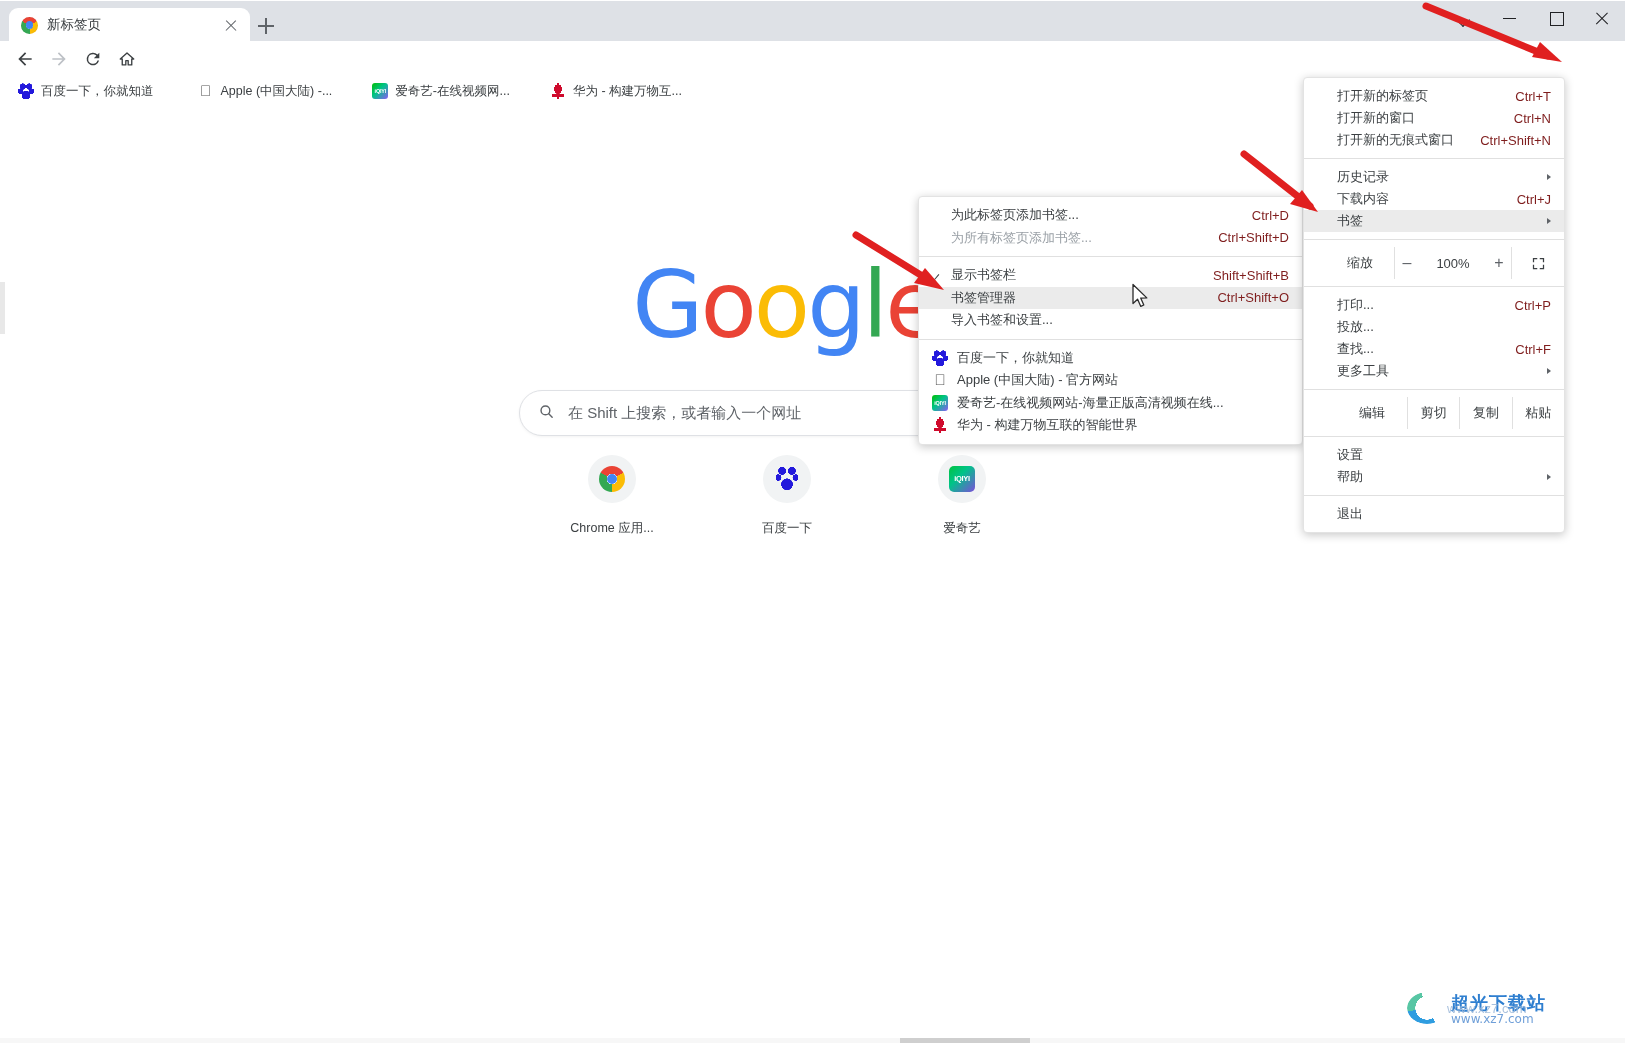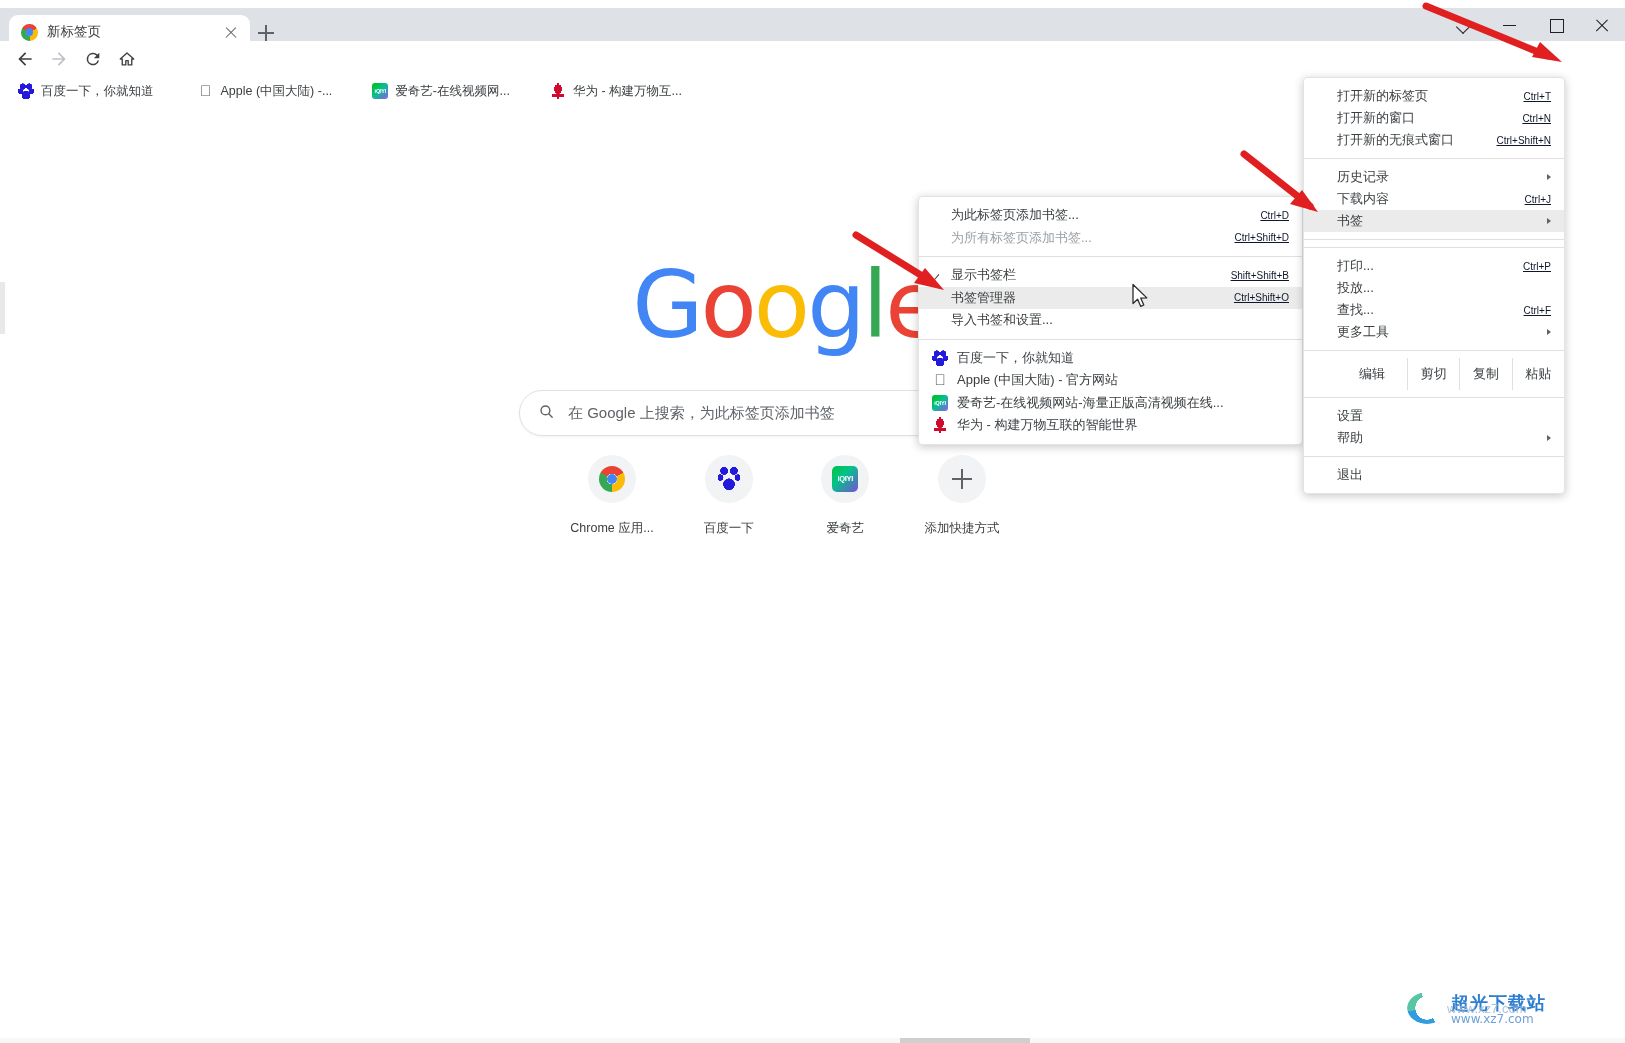--- a/index.html
+++ b/index.html
@@ -11,21 +11,21 @@
     background: #ffffff;
   }
   #root {
     position: relative;
     width: 1625px; height: 1043px;
     background: #ffffff;
   }
 
   
   .tabstrip {
-    position: absolute; left: 0; top: 8px; width: 1625px; height: 41px;
+    position: absolute; left: 0; top: 1px; width: 1625px; height: 41px;
     background: #dee1e6;
   }
   .tab {
     position: absolute; left: 9px; top: 7px; width: 241px; height: 34px;
     background: #ffffff;
     border-radius: 9px 9px 0 0;
     display: flex; align-items: center;
   }
   .tab-favicon {
     width: 17px; height: 17px; margin-left: 12px; flex: 0 0 auto;
@@ -241,21 +241,21 @@
     box-shadow: 0 2px 10px rgba(0,0,0,.22);
     font-size: 13px; color: #3c4043; padding: 7px 0;
   }
   .mi {
     position: relative; height: 22px; display: flex; align-items: center;
     padding: 0 13px 0 32px; white-space: nowrap;
   }
   .mi.hl { background: #ebebeb; }
   .mi-label { flex: 1 1 auto; }
   .mi-label.dim { color: #9aa0a6; }
-  .mi-accel { margin-left: 24px; color: #0f172a; font-size: 10px; text-decoration: underline; }
+  .mi-accel { margin-left: 24px; color: #7f1d1d; font-size: 13px; }
   .mi-arrow {
     position: absolute; right: 11px; top: 50%; margin-top: -3px;
     width: 0; height: 0; border-left: 4.5px solid #5f6368;
     border-top: 3.5px solid transparent; border-bottom: 3.5px solid transparent;
   }
   .mi-check {
     position: absolute; left: 12px; top: 50%; margin-top: -6px;
     width: 12px; height: 12px;
   }
   .mi-check::before {
@@ -440,21 +440,21 @@
       <span class="g1">G</span><span class="g2">o</span><span class="g3">o</span><span class="g4">g</span><span class="g5">l</span><span class="g6">e</span>
     </div>
 
     <div class="fakebox">
       <span class="fakebox-icon">
         <svg width="17" height="17" viewBox="0 0 24 24">
             <circle cx="10.5" cy="10.5" r="6.2" fill="none" stroke="#5f6368" stroke-width="2"></circle>
             <path d="M15.2 15.2 20 20" stroke="#5f6368" stroke-width="2" stroke-linecap="round"></path>
           </svg>
       </span>
-      <span class="fakebox-text">在 Google 上搜索，为此标签页添加书签</span>
+      <span class="fakebox-text">在 Shift 上搜索，或者输入一个网址</span>
     </div>
 
     <div class="tiles">
       <div class="tile">
         <div class="tile-circle">
             <div class="ti-chrome"></div>
           </div>
         <div class="tile-label">Chrome 应用...</div>
       </div>
       <div class="tile">
@@ -462,24 +462,20 @@
             <div class="ti-baidu"></div>
           </div>
         <div class="tile-label">百度一下</div>
       </div>
       <div class="tile">
         <div class="tile-circle">
             <div class="ti-iqiyi">iQIYI</div>
           </div>
         <div class="tile-label">爱奇艺</div>
       </div>
-      <div class="tile">
-        <div class="tile-circle ti-plus"></div>
-        <div class="tile-label">添加快捷方式</div>
-      </div>
     </div>
   </div>
 
   <div class="leftnub"></div>
 
   <div class="menu" id="bm-menu">
     <div class="mi">
       <span class="mi-label">为此标签页添加书签...</span>
       <span class="mi-accel">Ctrl+D</span>
     </div>
@@ -543,20 +539,33 @@
     <div class="mi">
       <span class="mi-label">下载内容</span>
       <span class="mi-accel">Ctrl+J</span>
     </div>
     <div class="mi hl">
       <span class="mi-label">书签</span>
       <span class="mi-arrow"></span>
     </div>
     <div class="sep"></div>
 
+    <div class="zoomrow">
+      <span class="zoom-label">缩放</span>
+      <span class="zoom-ctrl">
+        <span class="zoom-btn">–</span>
+        <span class="zoom-val">100%</span>
+        <span class="zoom-btn">+</span>
+      </span>
+      <span class="zoom-full">
+        <svg width="15" height="15" viewBox="0 0 24 24">
+          <path d="M4 9V4h5M20 9V4h-5M4 15v5h5M20 15v5h-5" fill="none" stroke="#3c4043" stroke-width="2" stroke-linecap="square"></path>
+        </svg>
+      </span>
+    </div>
     <div class="sep"></div>
 
     <div class="mi">
       <span class="mi-label">打印...</span>
       <span class="mi-accel">Ctrl+P</span>
     </div>
     <div class="mi">
       <span class="mi-label">投放...</span>
       <span class="mi-accel"></span>
     </div>

